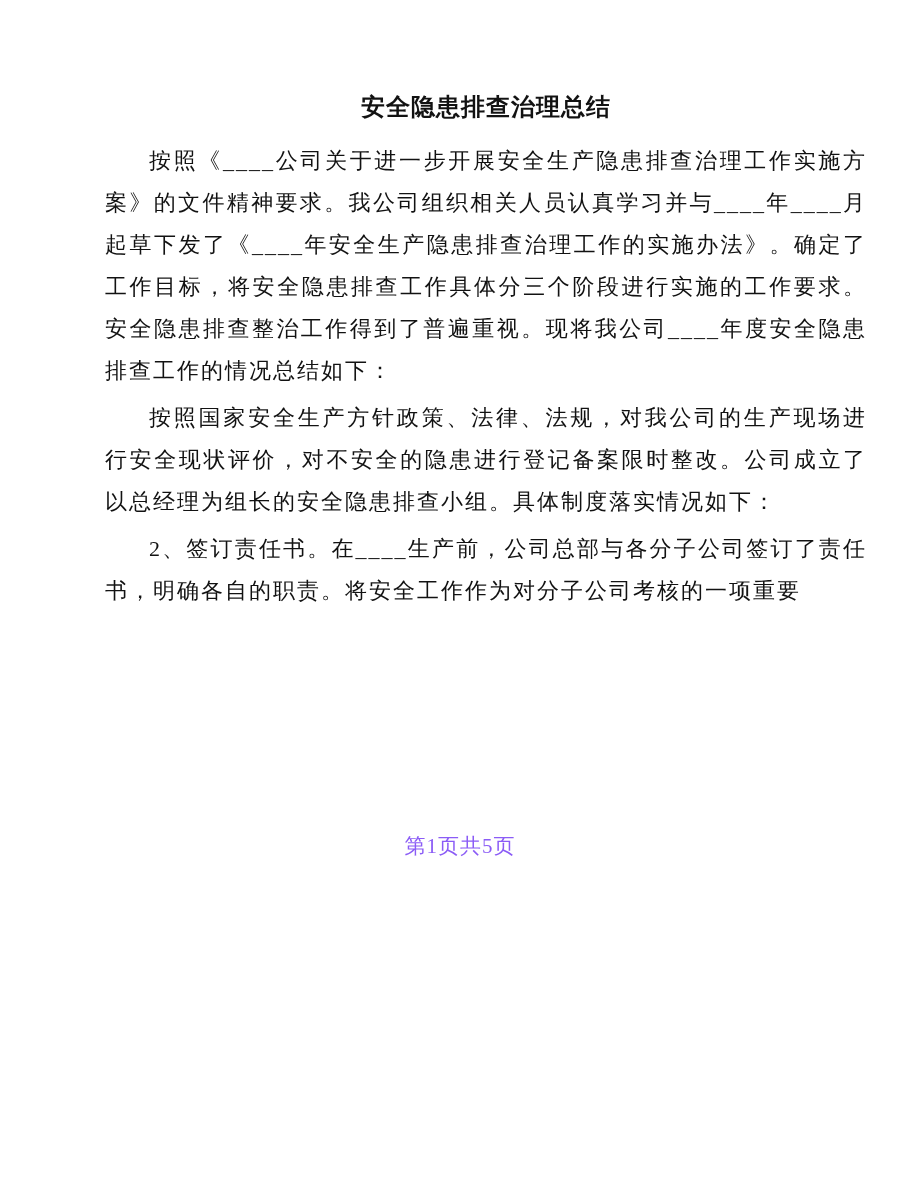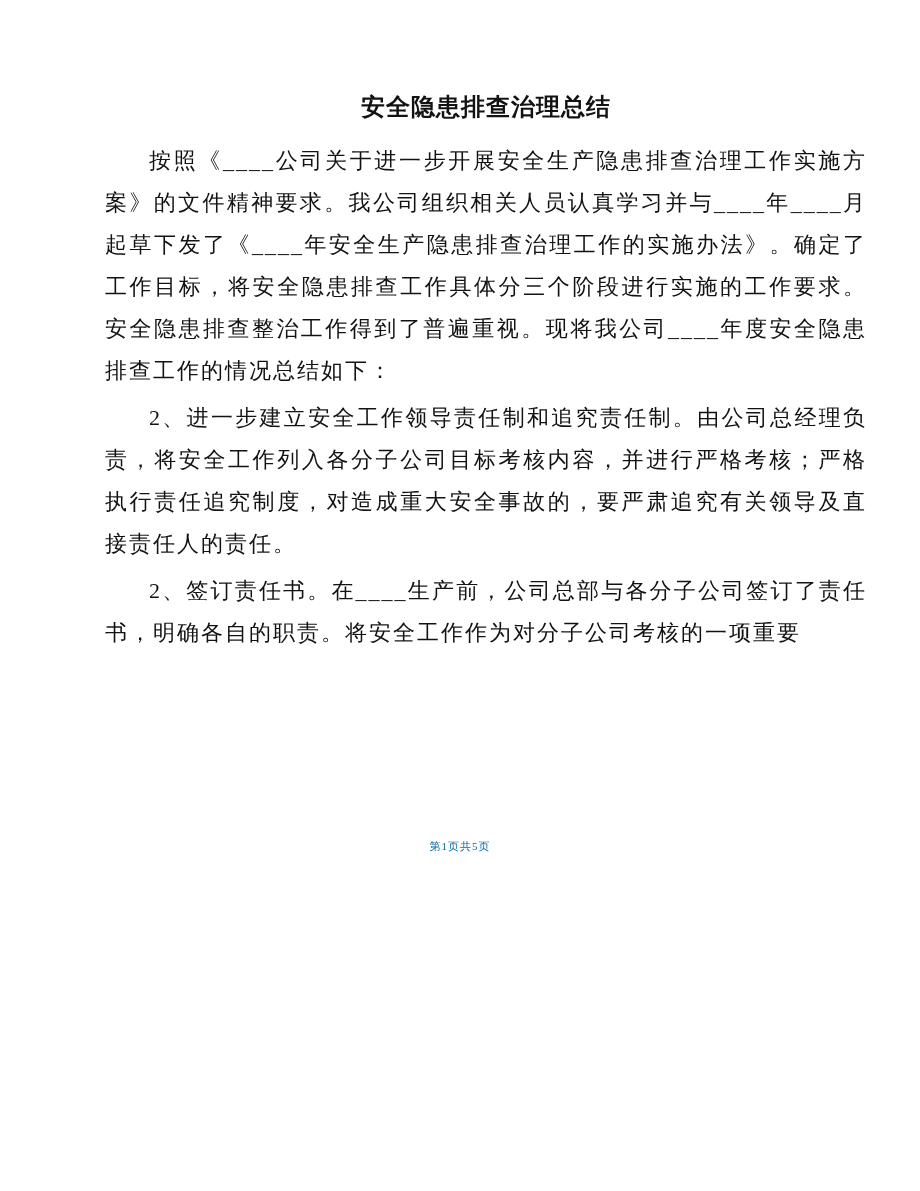--- a/index.html
+++ b/index.html
@@ -42,35 +42,35 @@
   }
   .para.bold {
     font-weight: bold;
   }
   .page-footer {
     position: absolute;
     left: 0;
     right: 0;
     bottom: 52px;
     text-align: center;
-    font-size: 11px;
+    font-size: 21px;
     line-height: 22px;
     letter-spacing: 1px;
-    color: #0369a1;
+    color: #8b5cf6;
   }
 </style>
 </head>
 <body>
 
 <div class="page">
   <h1 class="doc-title">安全隐患排查治理总结</h1>
 
   <p class="para">按照《____公司关于进一步开展安全生产隐患排查治理工作实施方案》的文件精神要求。我公司组织相关人员认真学习并与____年____月起草下发了《____年安全生产隐患排查治理工作的实施办法》。确定了工作目标，将安全隐患排查工作具体分三个阶段进行实施的工作要求。安全隐患排查整治工作得到了普遍重视。现将我公司____年度安全隐患排查工作的情况总结如下：</p>
 
 
+  <p class="para">按照国家安全生产方针政策、法律、法规，对我公司的生产现场进行安全现状评价，对不安全的隐患进行登记备案限时整改。公司成立了以总经理为组长的安全隐患排查小组。具体制度落实情况如下：</p>
 
 
-  <p class="para">2、进一步建立安全工作领导责任制和追究责任制。由公司总经理负责，将安全工作列入各分子公司目标考核内容，并进行严格考核；严格执行责任追究制度，对造成重大安全事故的，要严肃追究有关领导及直接责任人的责任。</p>
 
   <p class="para">2、签订责任书。在____生产前，公司总部与各分子公司签订了责任书，明确各自的职责。将安全工作作为对分子公司考核的一项重要</p>
 
   <div class="page-footer">第1页共5页</div>
 </div>
 
 </body></html>

